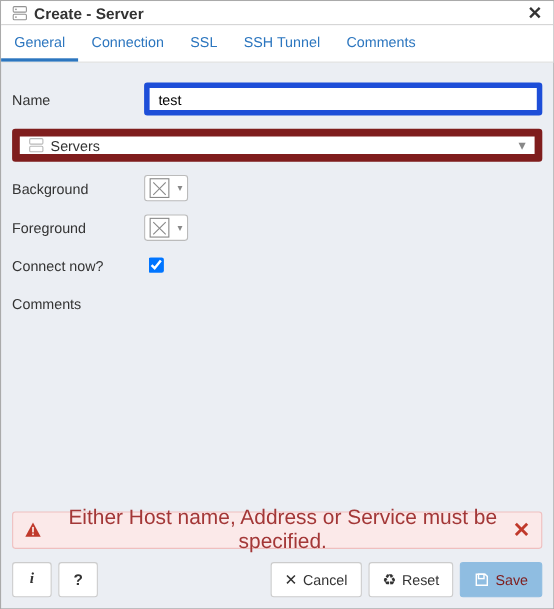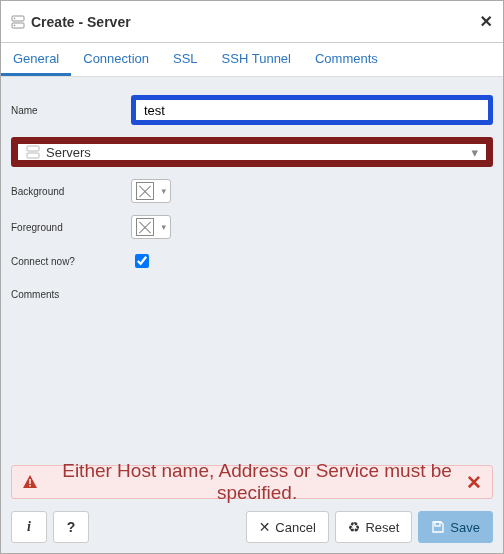--- a/index.html
+++ b/index.html
@@ -7,21 +7,21 @@
   .window {
     width: 504px; height: 554px;
     border: 1px solid #aaa;
     background: #ebeef3;
     display: flex; flex-direction: column;
     position: relative;
   }
   .titlebar {
     background: #fff;
     border-bottom: 1px solid #ccc;
-    height: 42px;
+    height: 22px;
     display: flex; align-items: center;
     padding: 0 10px;
   }
   .titlebar .title-icon { margin-right: 6px; opacity:.7; }
   .titlebar .title-text { font-weight: bold; font-size: 14px; flex: 1; }
   .titlebar .close { font-size: 16px; font-weight: bold; cursor: pointer; }
   .tabs {
     background: #fff;
     display: flex;
     border-bottom: 1px solid #ddd;
@@ -44,21 +44,21 @@
     overflow: auto;
   }
   .row {
     display: flex;
     align-items: center;
     margin-top: 12px;
   }
   .row.align-top { align-items: flex-start; }
   .label {
     width: 120px;
-    font-size: 10px;
+    font-size: 13px;
     color:#333;
   }
   .field { flex: 1; }
   .text-input {
     width: 100%;
     height: 30px;
     border: 5px solid #1d4ed8;
     border-radius: 3px;
     padding: 4px 8px;
     font-size: 13px;
@@ -143,21 +143,21 @@
     display:flex; align-items:center;
     gap:5px;
     cursor:pointer;
     font-size:13px;
     color:#333;
   }
   .btn.icon-only { width:36px; justify-content:center; padding:0; font-weight:bold;}
   .btn.save {
     background:#8fbde1;
     border-color:#8fbde1;
-    color:#0c4a6e;
+    color:#7f1d1d;
   }
   .btn .bicon { font-size:14px; line-height:1; }
   svg.ico { display:block; }
 </style>
 </head>
 <body>
 
 <div class="window">
 
   <div class="titlebar">

